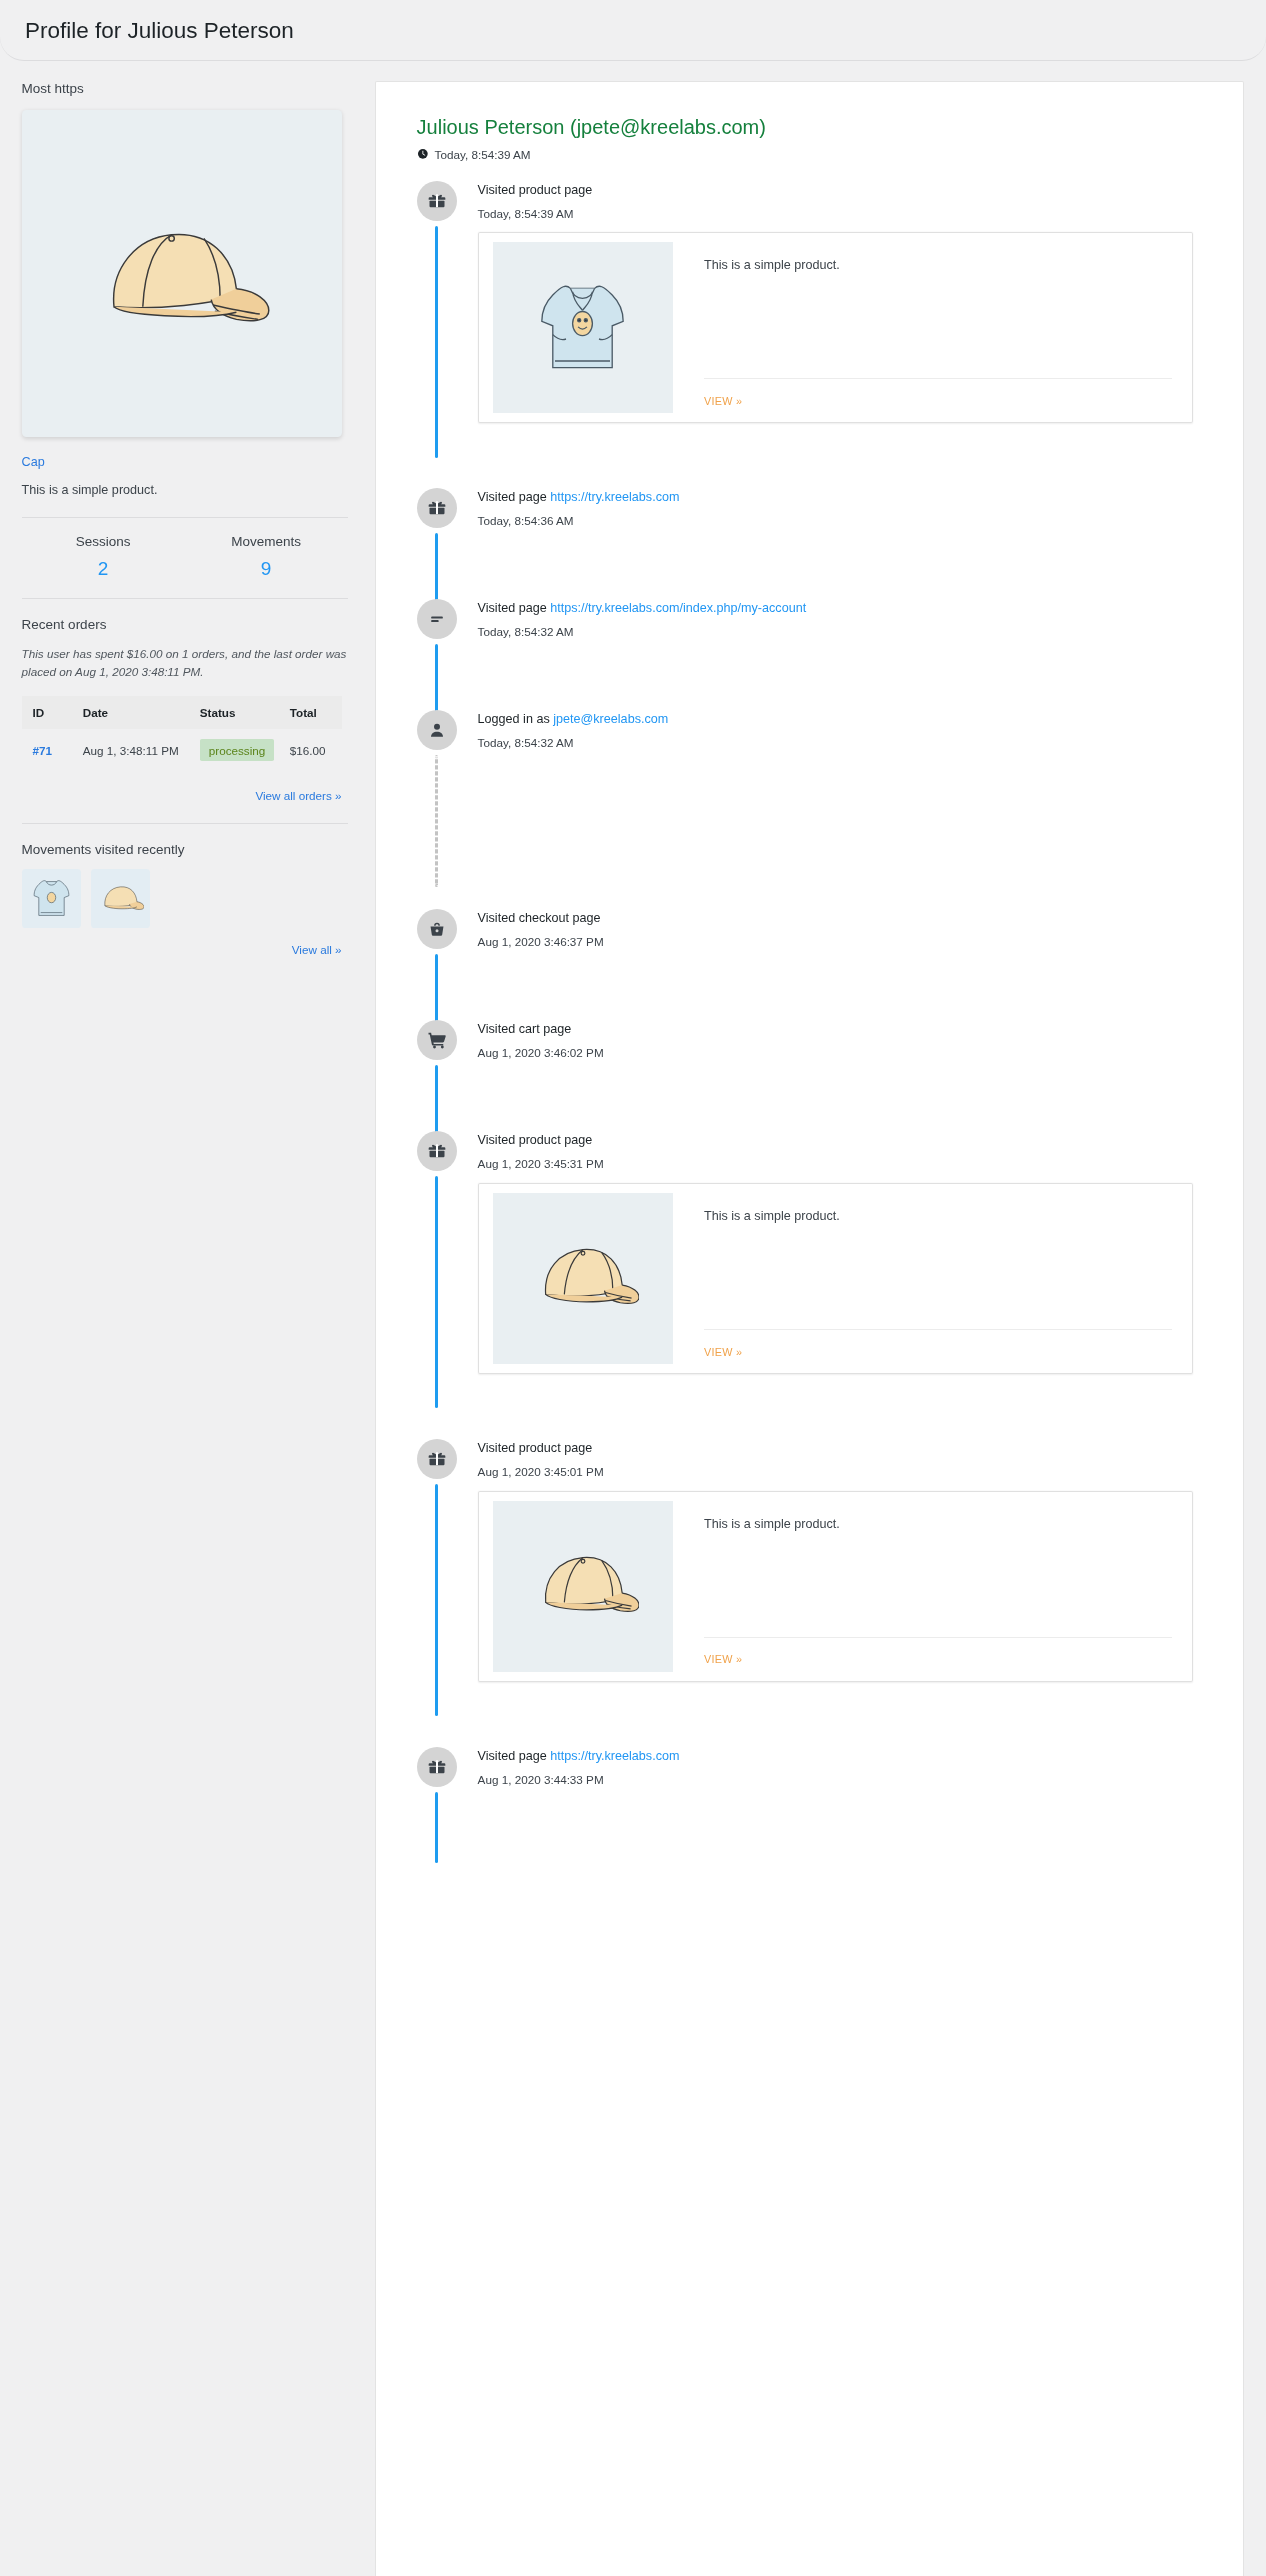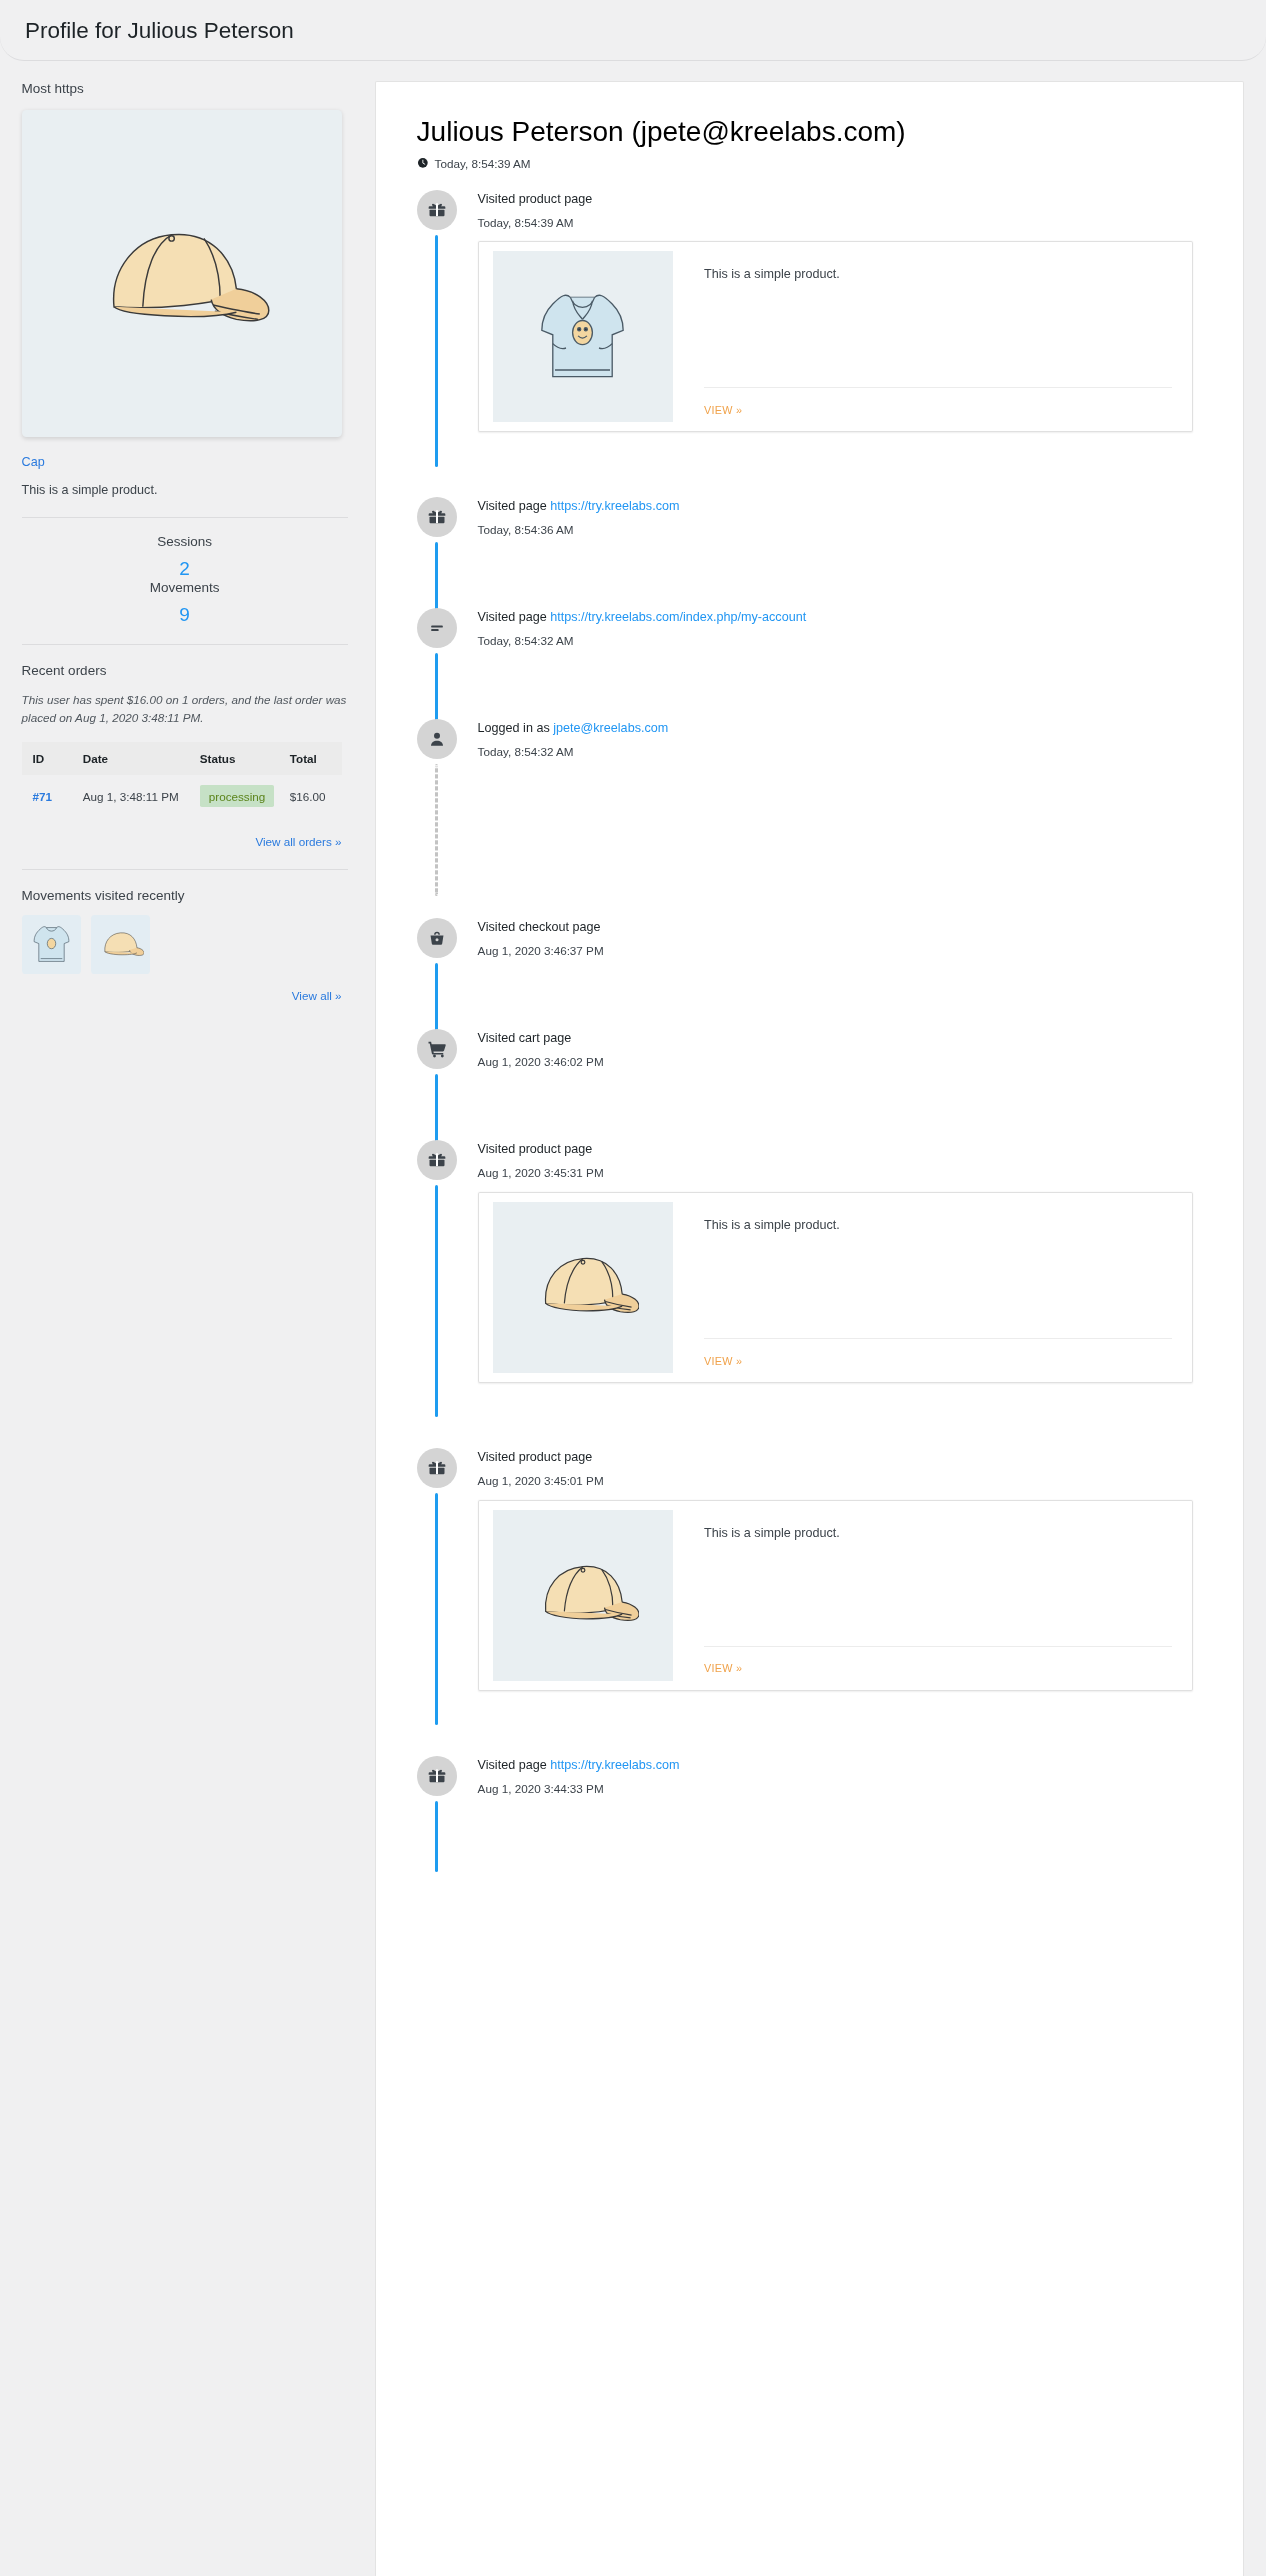--- a/index.html
+++ b/index.html
@@ -42,21 +42,21 @@
     border-radius: 4.5px;
     box-shadow: 0 1.8px 4.5px rgba(0,0,0,.13);
     display: flex; align-items: center; justify-content: center;
     overflow: hidden;
   }
   .hero-link { display: block; margin-top: 18px; font-size: 12.6px; color: #2a7ade; text-decoration: none; }
   .hero-desc { margin-top: 14.4px; font-size: 12.6px; color: #3c434a; }
 
   .rule { border: 0; border-top: 0.9px solid #dcdcde; margin: 20px 0 0 0; }
 
-  .stats { display: flex; padding: 16px 0 18px 0; flex-direction: column; }
+  .stats { display: flex; padding: 16px 0 18px 0; }
   .stat { flex: 1 1 50%; text-align: center; }
   .stat-label { font-size: 13.5px; color: #3c434a; }
   .stat-value { font-size: 19px; color: #2196f3; margin-top: 9px; }
 
   .section-title { font-size: 13.5px; color: #3c434a; margin: 18px 0 12.6px 0; }
   .orders-note { font-size: 11.7px; font-style: italic; color: #50575e; line-height: 1.55; margin-bottom: 14.4px; }
 
   table.orders { width: 320px; border-collapse: collapse; font-size: 11.7px; }
   table.orders th {
     background: #ebebeb; text-align: left; font-weight: bold; color: #1d2327;
@@ -74,21 +74,21 @@
   .view-link { font-size: 11.7px; color: #2a7ade; text-decoration: none; }
 
   .thumbs { display: flex; gap: 10.8px; margin-top: 3.6px; }
   .thumb {
     width: 59px; height: 59px; background: #e3edf3; border-radius: 3.6px;
     display: flex; align-items: center; justify-content: center; overflow: hidden;
   }
   .thumbs-footer { width: 320px; text-align: right; margin-top: 12.6px; }
 
   
-  .profile-name { font-size: 28px; color: #000000; text-decoration: none; font-weight: 400; display: inline-block; }
+  .profile-name { font-size: 20px; color: #15803d; text-decoration: none; font-weight: 400; display: inline-block; }
   .profile-time { display: flex; align-items: center; gap: 6.3px; margin-top: 9px; font-size: 11.7px; color: #3c434a; }
 
   .timeline { position: relative; margin-top: 20px; }
   .tl-item { position: relative; padding-left: 61px; }
   .tl-badge {
     position: absolute; left: 0; top: 0;
     width: 40px; height: 40px; border-radius: 50%;
     background: #d4d4d4; display: flex; align-items: center; justify-content: center;
   }
   .tl-badge.green { background: #3ab54a; }

